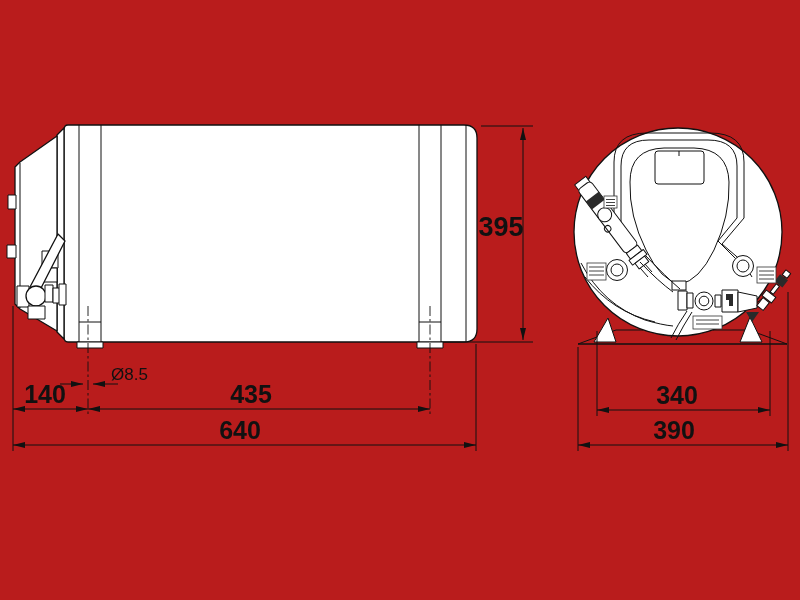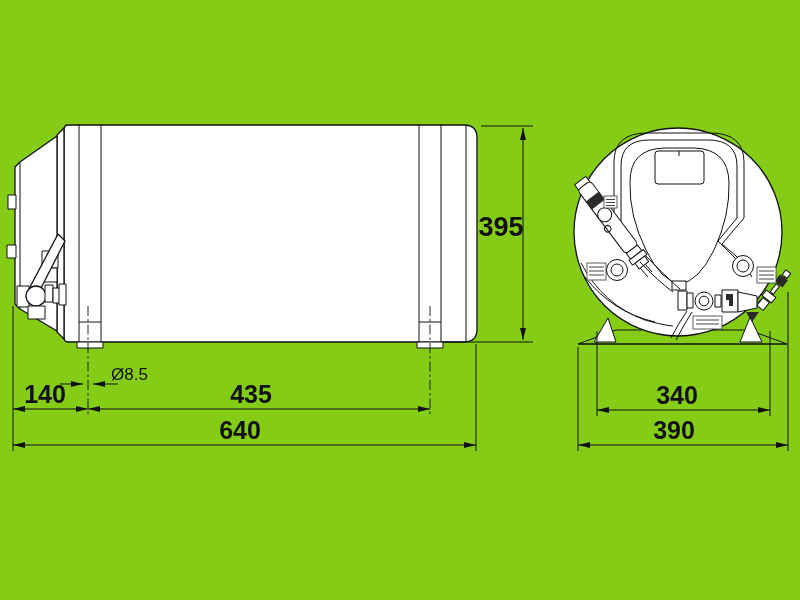--- a/index.html
+++ b/index.html
@@ -1,16 +1,16 @@
 <!DOCTYPE html>
 <html><head>
 <meta charset="utf-8">
 <style>
   html,body { margin:0; padding:0; background:#ffffff; }
-  .canvas { position:relative; width:800px; height:600px; background:#84cc16; overflow:hidden; }
+  .canvas { position:relative; width:800px; height:600px; background:#b91c1c; overflow:hidden; }
   svg { display:block; }
   .ln  { fill:none; stroke:#111; stroke-width:1.3; stroke-linejoin:round; }
   .th  { fill:none; stroke:#111; stroke-width:1;   stroke-linejoin:round; }
   .wf  { fill:#fff; stroke:#111; stroke-width:1.3; stroke-linejoin:round; }
   .wt  { fill:#fff; stroke:#111; stroke-width:1;   stroke-linejoin:round; }
   .dim { fill:none; stroke:#111; stroke-width:1; }
   .cl  { fill:none; stroke:#111; stroke-width:0.9; stroke-dasharray:10 3 2.5 3; }
   .dk  { fill:#2a2a2a; stroke:none; }
   .lbl { fill:#fff; stroke:#333; stroke-width:0.8; }
   .lblln { fill:none; stroke:#444; stroke-width:1; }

